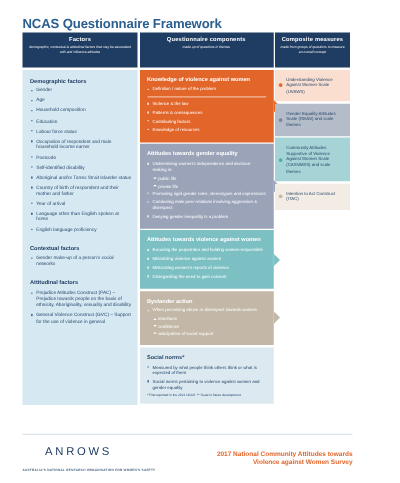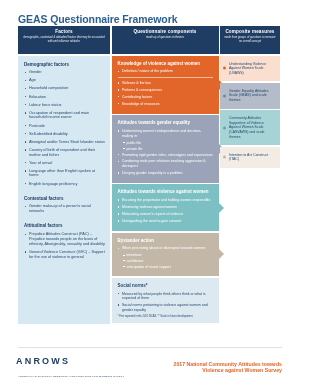--- a/index.html
+++ b/index.html
@@ -112,40 +112,40 @@
     width:3px;height:3px;border-radius:50%;
   }
   .cm.peach .dot{background:#e2662a;}
   .cm.slate .dot{background:#7b8499;}
   .cm.teal  .dot{background:#55a9ae;}
   .cm.steel .dot{background:#c3b8a8;}
 
   
   .footer{position:absolute;left:0;bottom:0;width:298px;height:42px;}
   .logo{
-    position:absolute;left:16px;bottom:20px;
-    font-size:9px;font-weight:bold;letter-spacing:2.2px;color:#1f3c63;
+    position:absolute;left:36px;bottom:20px;
+    font-size:9px;font-weight:normal;letter-spacing:2.2px;color:#1f3c63;
   }
   .logo-sub{
     position:absolute;left:18px;bottom:8px;
     font-size:2.5px;line-height:1.35;font-weight:bold;color:#4a6886;letter-spacing:.2px;
   }
   .foot-right{
     position:absolute;right:16px;bottom:12px;text-align:right;
   }
   .foot-right .l1{font-size:5.2px;font-weight:bold;color:#e2662a;line-height:1.3;}
   .foot-right .l2{font-size:5.2px;font-weight:bold;color:#e2662a;line-height:1.3;}
   .foot-rule{position:absolute;left:18px;right:16px;bottom:38px;height:.6px;background:#d9e3ea;}
 </style>
 </head>
 <body>
 
 <div class="page">
 
-  <div class="title">GEAS Questionnaire Framework</div>
+  <div class="title">NCAS Questionnaire Framework</div>
 
   <div class="head-band">
     <div class="head-cell c1">
       <div class="head-title">Factors</div>
       <div class="head-sub">demographic, contextual &amp; attitudinal factors that may be associated with and influence attitudes</div>
     </div>
     <div class="head-cell c2">
       <div class="head-title">Questionnaire components</div>
       <div class="head-sub">made up of questions in themes</div>
     </div>

